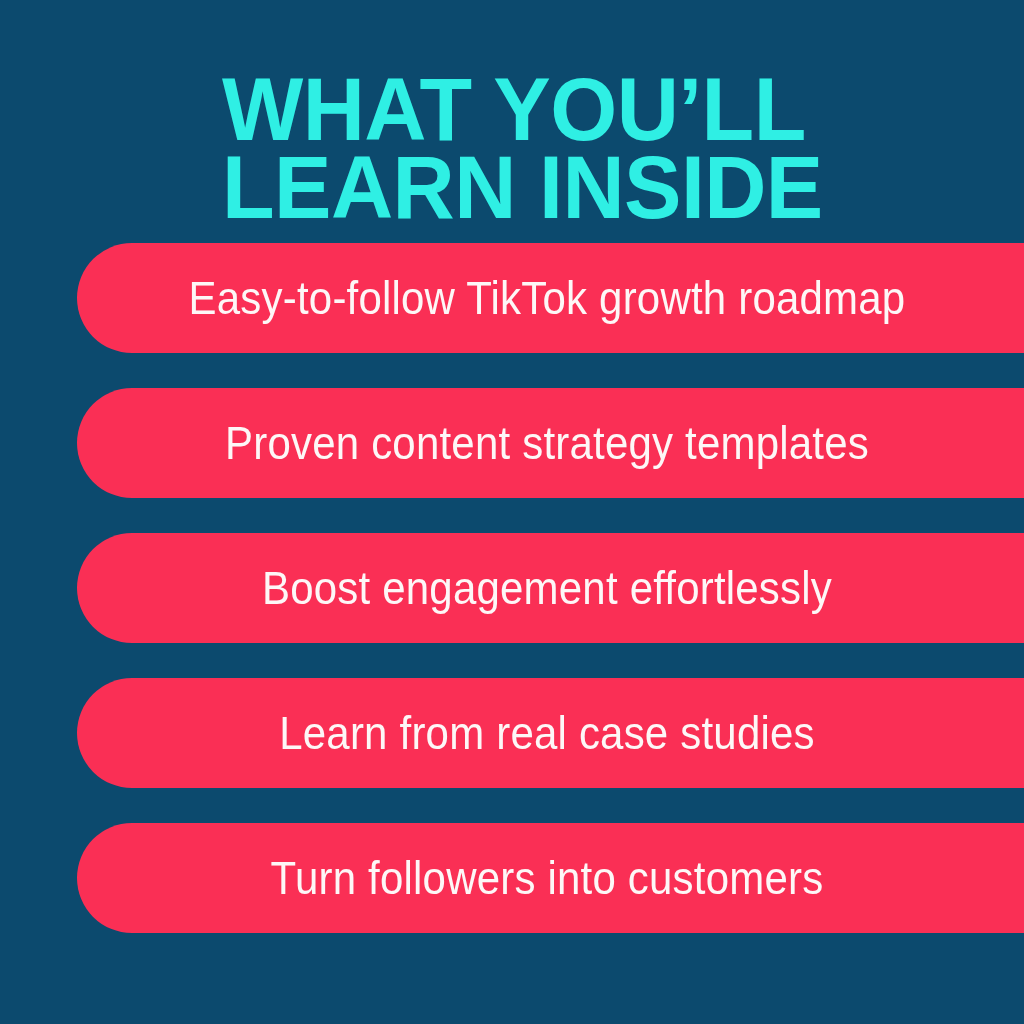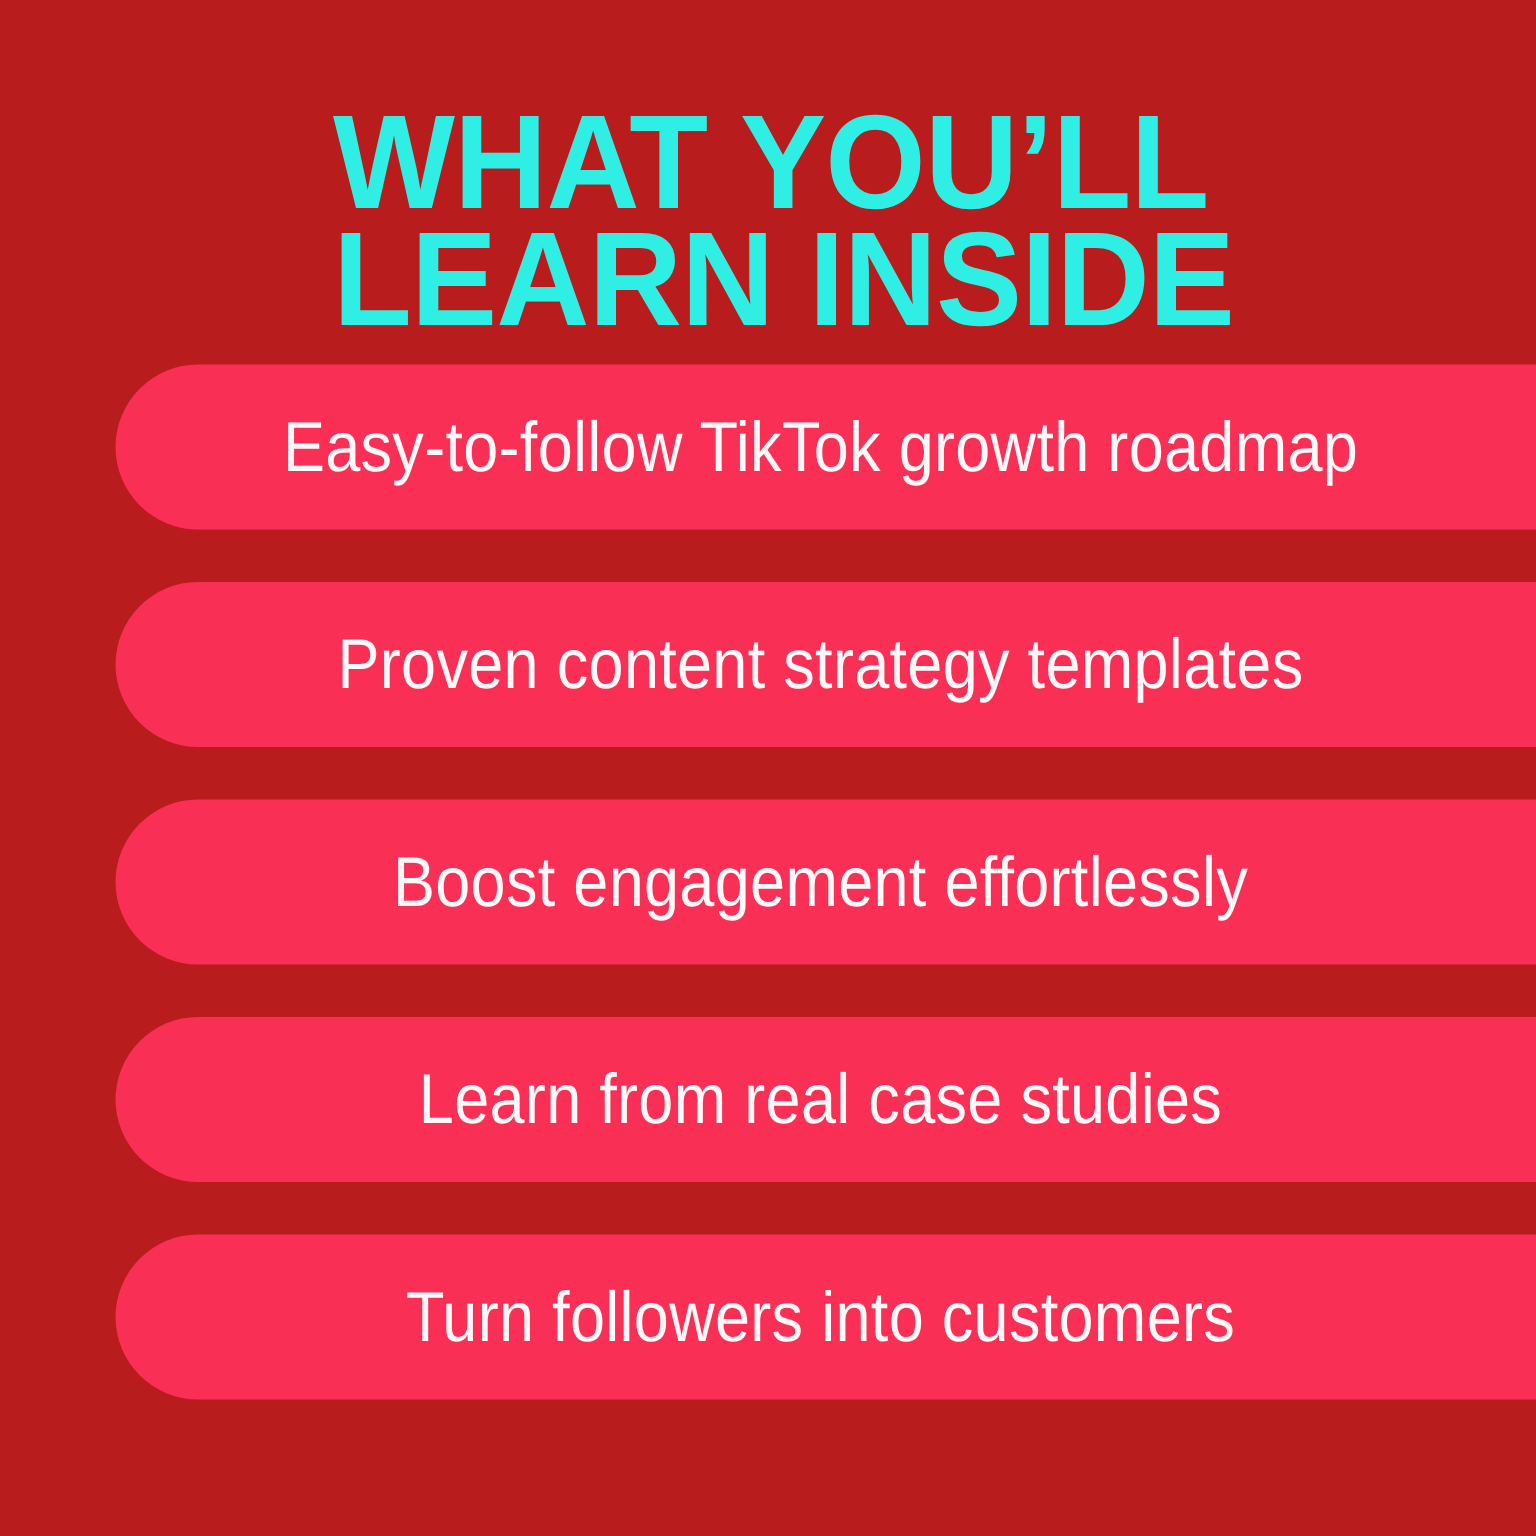--- a/index.html
+++ b/index.html
@@ -9,21 +9,21 @@
     background: #000000;
   }
   body {
     font-family: "Liberation Sans", sans-serif;
   }
 
   #poster {
     position: relative;
     width: 1024px;
     height: 1024px;
-    background: #b91c1c;
+    background: #0c4a6e;
     overflow: hidden;
   }
 
   
   .headline {
     position: absolute;
     left: 222px;
     top: 68px;
     width: 780px;
   }

